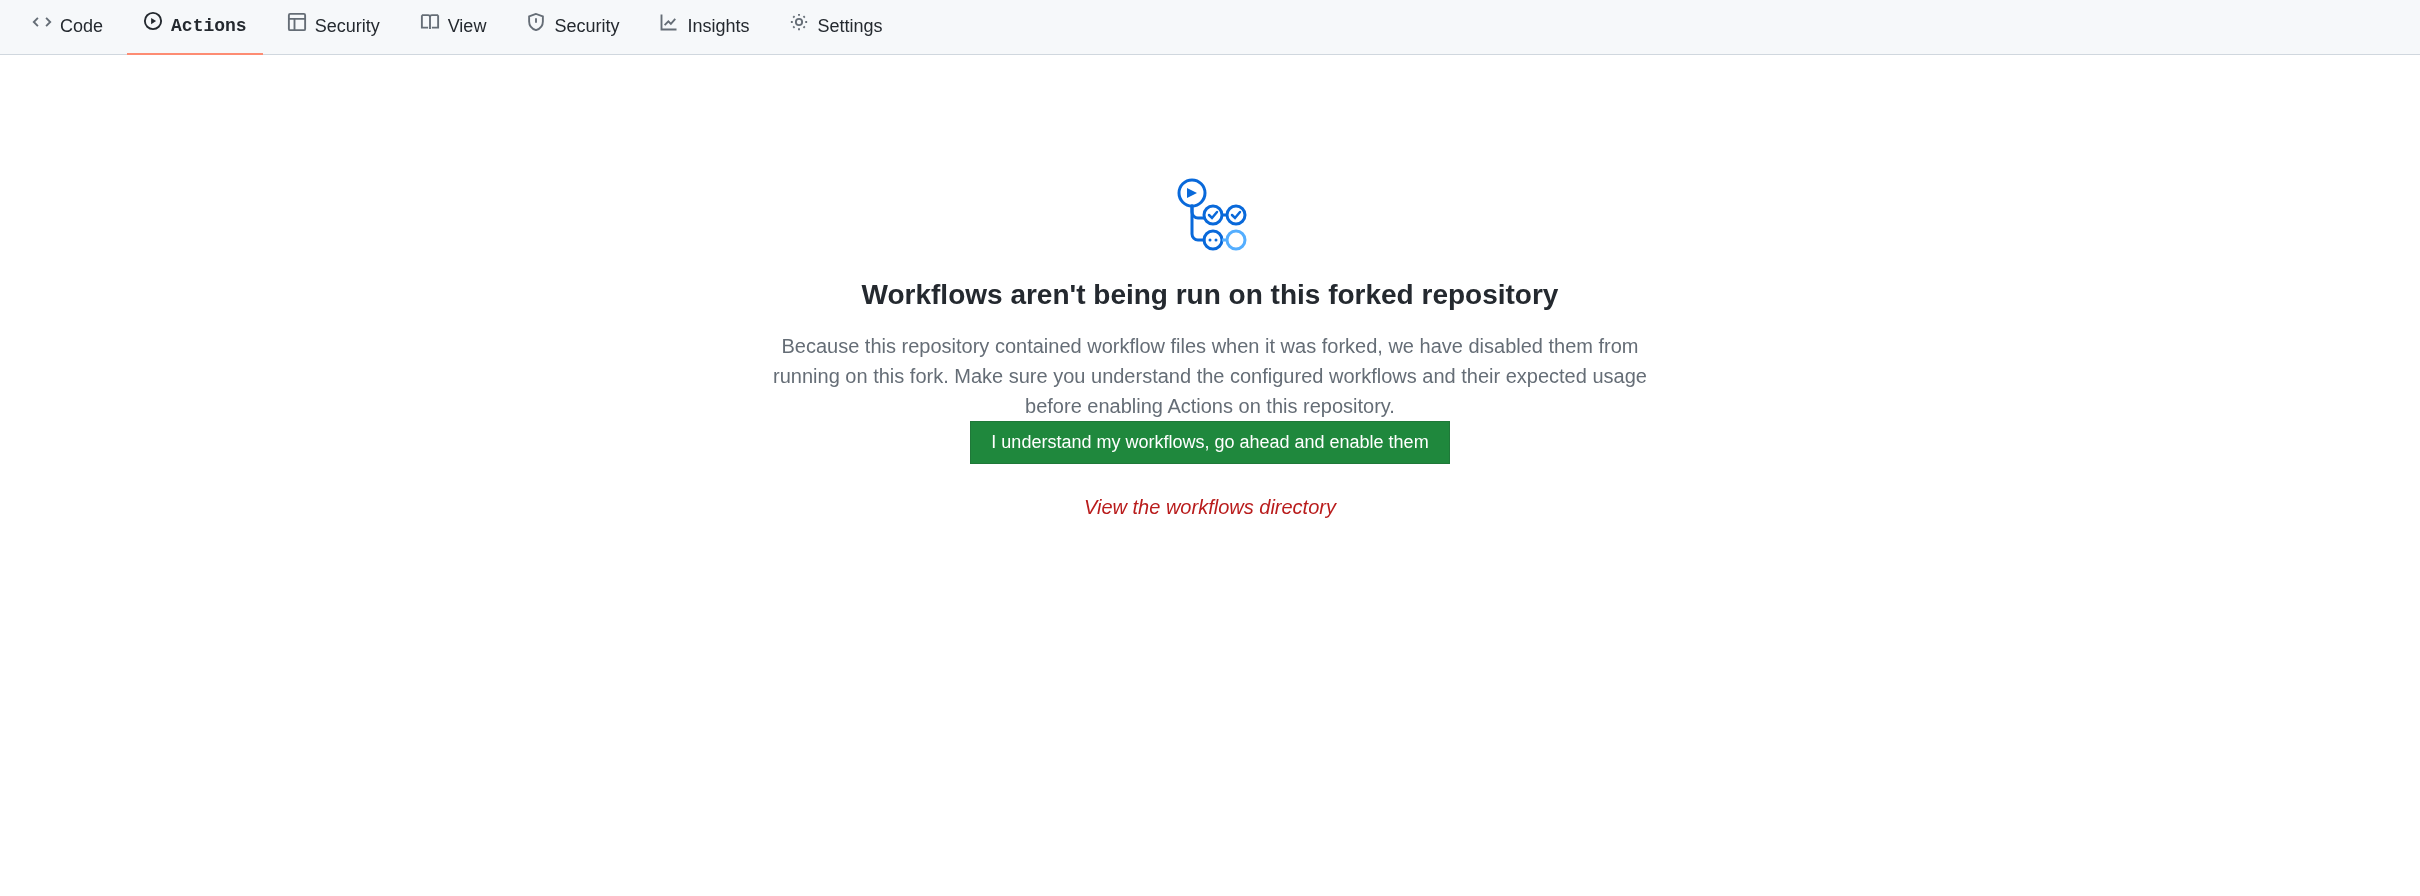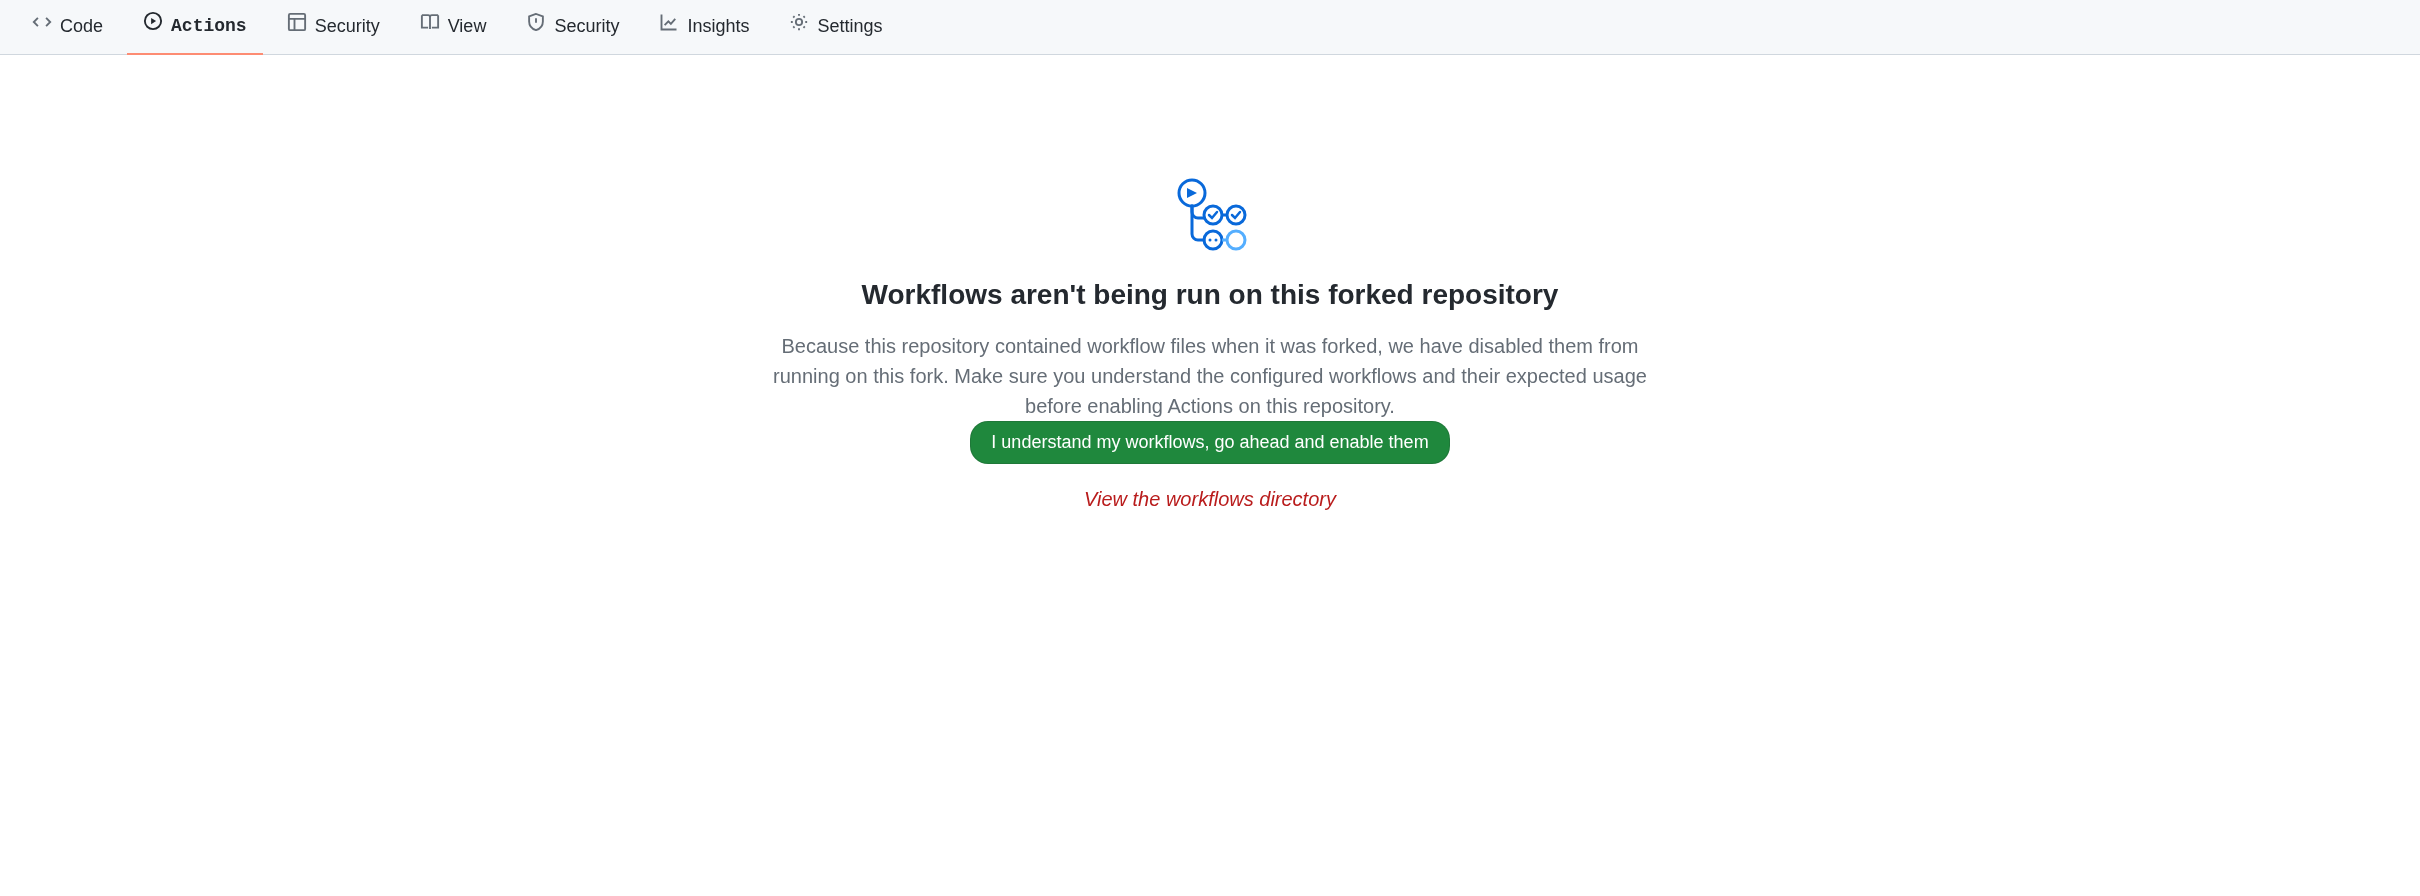--- a/index.html
+++ b/index.html
@@ -74,23 +74,23 @@
       margin-right: auto;
     }
     .btn-primary {
       display: inline-block;
       padding: 10px 20px;
       font-size: 18px;
       font-weight: 500;
       color: #ffffff;
       background: #1f883d;
       border: 1px solid rgba(31,35,40,0.15);
-      border-radius: 18px;
+      border-radius: 0;
       cursor: pointer;
-      margin-bottom: 24px;
+      margin-bottom: 32px;
     }
     .link {
       display: block;
       font-size: 20px;
       color: #b91c1c;
       cursor: pointer;
       font-style: italic;
     }
   </style>
 </head>

